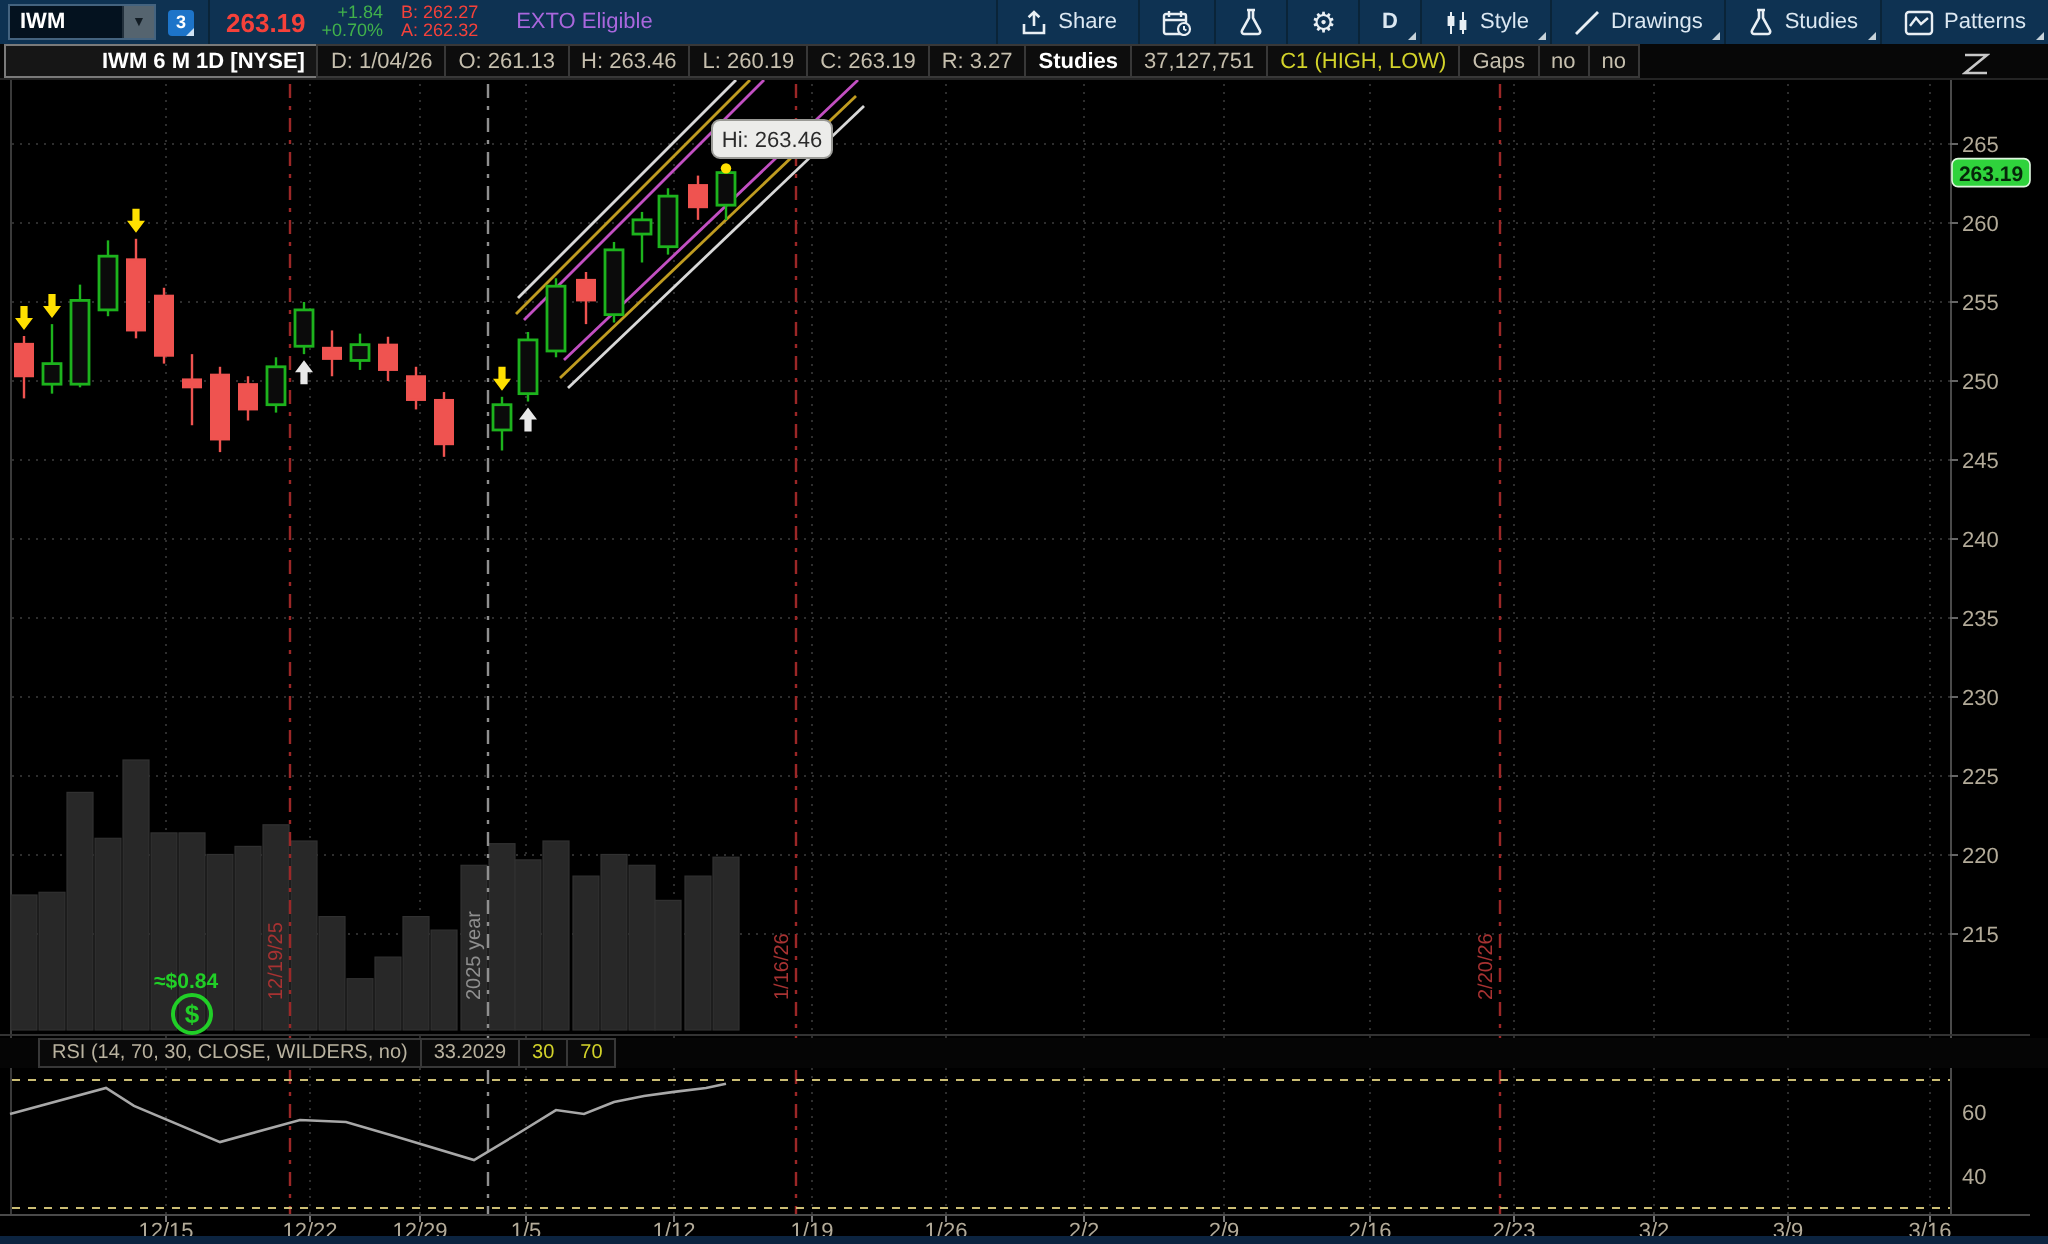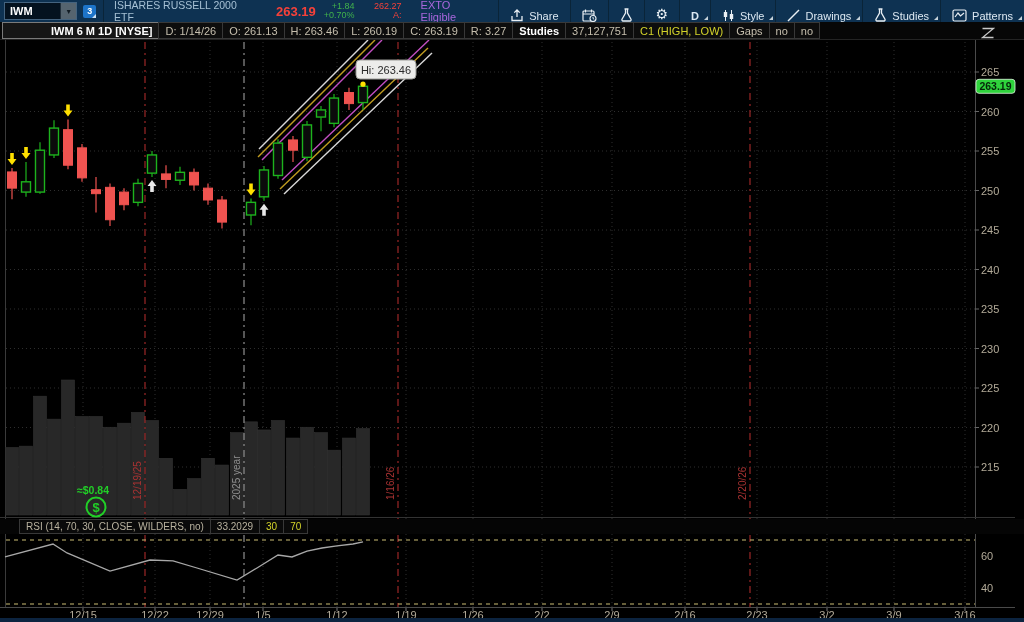--- a/index.html
+++ b/index.html
@@ -19,21 +19,21 @@
   .link-badge::after{content:"";position:absolute;right:0;bottom:0;
           border-style:solid;border-width:0 0 4px 4px;
           border-color:transparent transparent #cfe3f5 transparent;}
   .tb-sep{width:1px;height:100%;background:#0a2438;}
   .t-desc{color:#a6c0d4;margin:0 10px;font-size:10.5px;}
   .t-last{color:#f5413a;font-weight:bold;font-size:13px;margin:0 8px;}
   .t-stack{display:flex;flex-direction:column;font-size:9px;line-height:9.5px;margin-right:9px;text-align:right;}
   .green{color:#41b24b}.red{color:#f5413a}
   .t-exto{color:#a967dd;margin:0 10px;font-size:11px;}
   .tb-right{margin-left:auto;display:flex;height:100%;}
-  .tb-btn{position:relative;display:flex;align-items:flex-end;gap:5px;padding:0 11px;
+  .tb-btn{position:relative;display:flex;align-items:center;gap:5px;padding:0 11px;
           border-left:1px solid #0a2438;cursor:pointer;white-space:nowrap;}
   .tb-btn.caret::after{content:"";position:absolute;right:2px;bottom:2px;border-style:solid;
           border-width:0 0 4px 4px;border-color:transparent transparent #c6d2da transparent;}
   .tb-btn svg{display:block;}
   
   .ohlc-row{position:absolute;top:22px;left:0;width:1024px;height:18px;background:#070707;
             display:flex;align-items:stretch;z-index:4;padding-left:3px;box-sizing:border-box;
             border-bottom:1px solid #242424;}
   .cell{display:flex;align-items:center;padding:0 6px;border:1px solid #383838;margin-left:-1px;
         color:#c6bfae;font-size:11px;white-space:nowrap;background:#0d0d0d;box-sizing:border-box;}
@@ -315,21 +315,20 @@
     </g>
   </svg>
 
 <div class="toolbar">
   <div class="sym-box">
     <span class="sym-text">IWM</span>
     <span class="sym-dd">▼</span>
   </div>
   <span class="link-badge">3</span>
   <div class="tb-sep"></div>
-  <span class="t-desc">ISHARES RUSSELL 2000 ETF</span>
   <span class="t-last">263.19</span>
   <span class="t-stack green">
     <span>+1.84</span>
     <span>+0.70%</span>
   </span>
   <span class="t-stack red">
     <span>B: 262.27</span>
     <span>A: 262.32</span>
   </span>
   <span class="t-exto">EXTO Eligible</span>
@@ -400,21 +399,21 @@
             <path d="M3 8l3-4 2.5 3L12 4" fill="none" stroke="#e9eff4" stroke-width="1.2"></path>
           </svg>
       </span>
       <span>Patterns</span>
     </div>
   </div>
 </div>
 
 <div class="ohlc-row">
   <div class="cell title">IWM 6 M 1D [NYSE]</div>
-  <div class="cell">D: 1/14/26</div>
+  <div class="cell">D: 1/04/26</div>
   <div class="cell">O: 261.13</div>
   <div class="cell">H: 263.46</div>
   <div class="cell">L: 260.19</div>
   <div class="cell">C: 263.19</div>
   <div class="cell">R: 3.27</div>
   <div class="cell bold-white">Studies</div>
   <div class="cell">37,127,751</div>
   <div class="cell yellow">C1 (HIGH, LOW)</div>
   <div class="cell">Gaps</div>
   <div class="cell">no</div>

